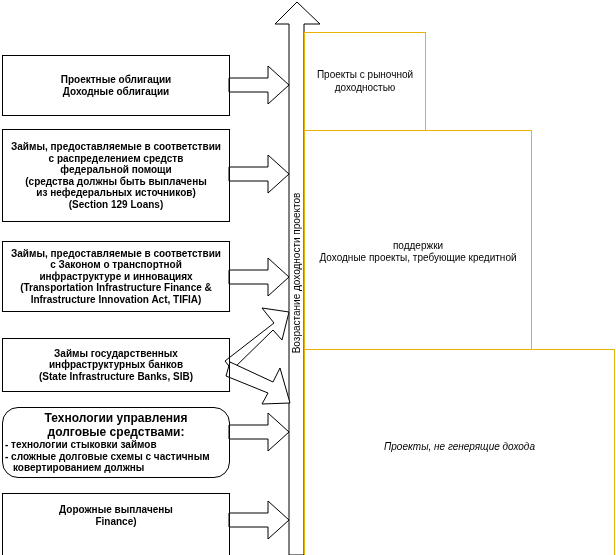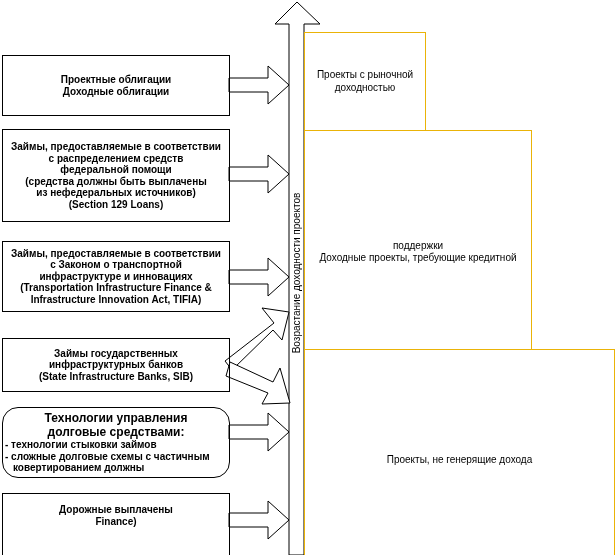--- a/index.html
+++ b/index.html
@@ -84,14 +84,14 @@
   <span style="top:36px;">Проекты с рыночной</span>
   <span style="top:49px;">доходностью</span>
 </div>
 
 <div class="rbox" style="left:304px; top:130px; width:228px; height:220px;">
   <span style="top:96px;margin-top:25px;">Доходные проекты, требующие кредитной</span>
   <span style="top:109px;">поддержки</span>
 </div>
 
 <div class="rbox" style="left:304px; top:349px; width:311px; height:230px;">
-  <span style="top:104px;">Проекты, не генерящие дохода</span>
+  <span style="top:91px;font-style:italic;">Проекты, не генерящие дохода</span>
 </div>
 
 </body></html>

